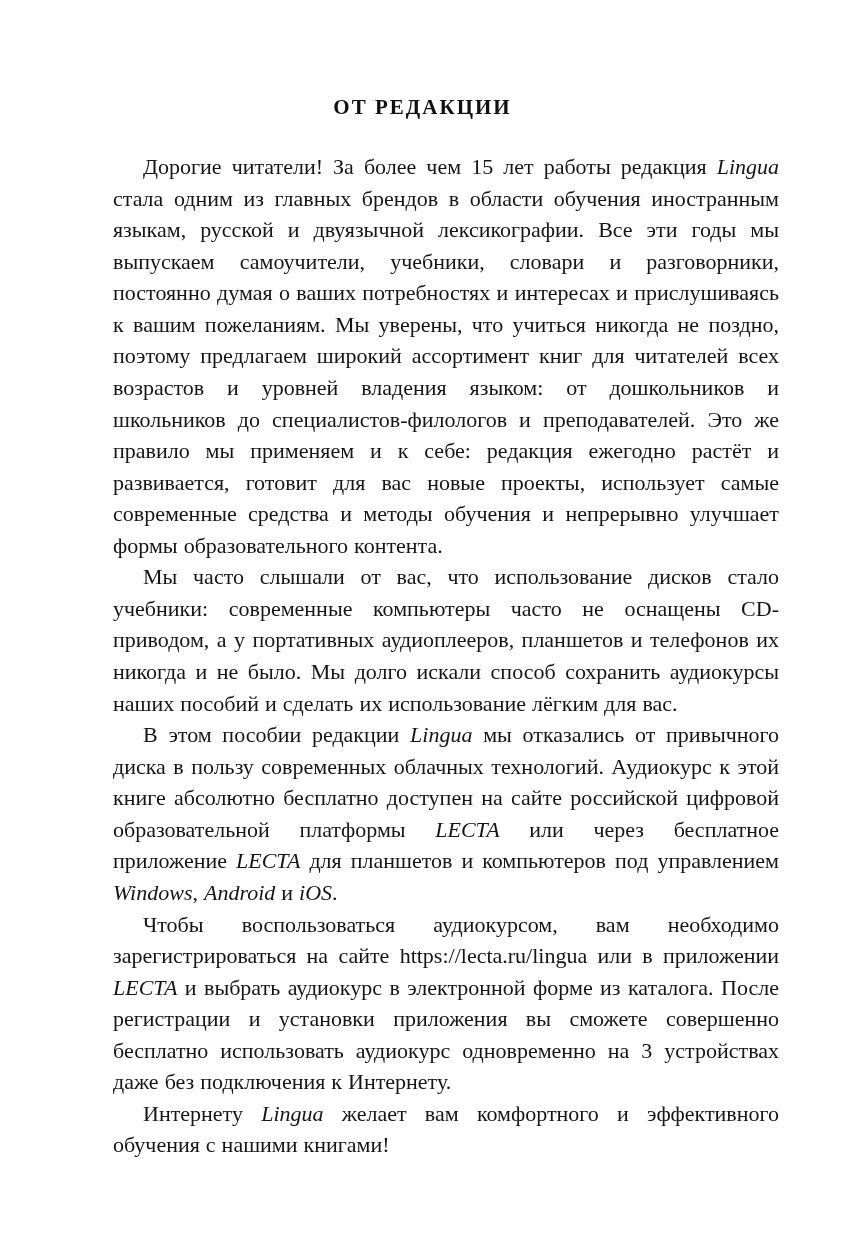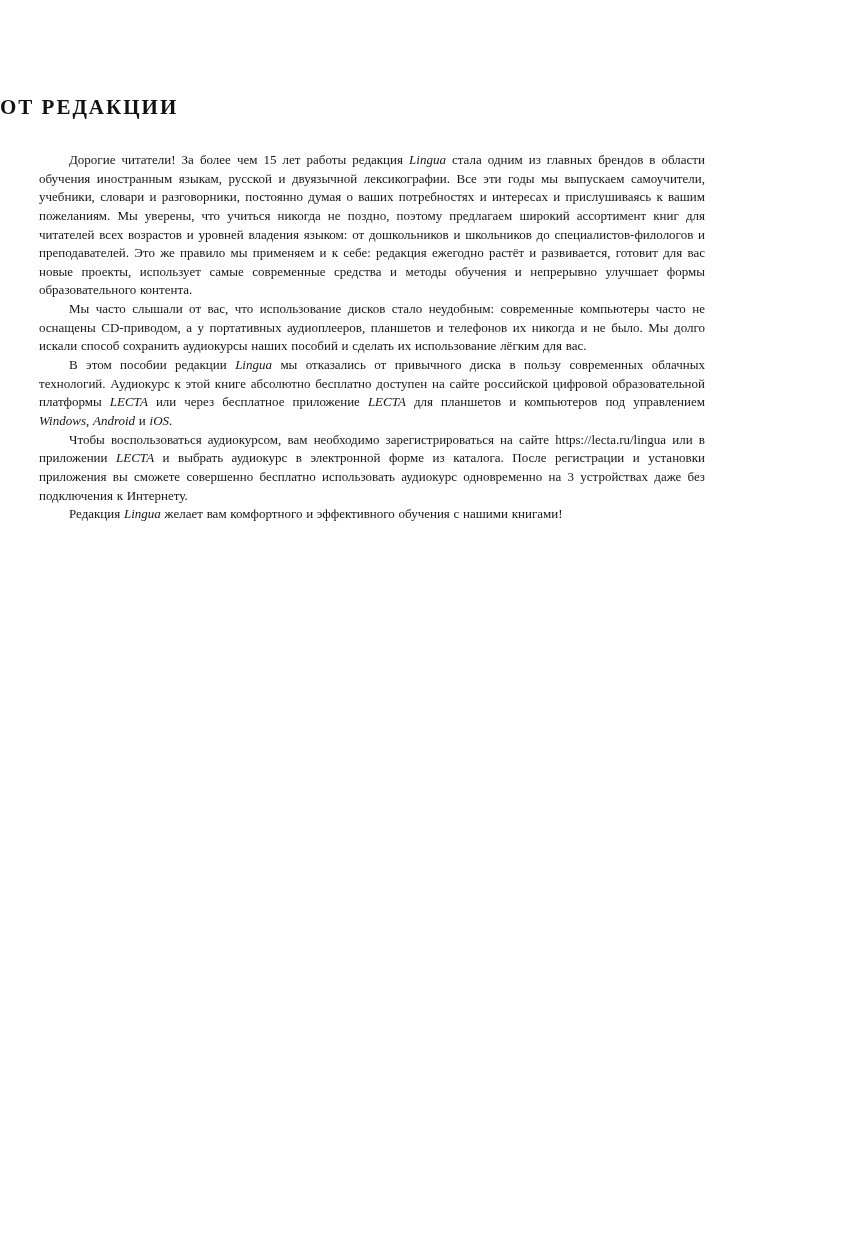--- a/index.html
+++ b/index.html
@@ -14,29 +14,30 @@
     height: 1241px;
     background: #ffffff;
     color: #151515;
     font-family: "Liberation Serif", "DejaVu Serif", serif;
     box-sizing: border-box;
     padding-top: 95px;
     overflow: hidden;
   }
   .title {
     margin: 0;
+    text-align: center;
     font-size: 21px;
     font-weight: bold;
     letter-spacing: 2px;
     color: #111111;
   }
   .text-block {
     width: 666px;
-    margin: 31px 0 0 39px;
-    font-size: 13px;
+    margin: 31px 0 0 113px;
+    font-size: 22px;
     line-height: 1.435;
     text-align: justify;
     word-spacing: 0.5px;
   }
   .text-block p {
     margin: 0;
     padding: 0;
     text-indent: 30px;
   }
   .it { font-style: italic; }
@@ -46,23 +47,23 @@
 <body>
 
 <div class="page">
 
   <h1 class="title">ОТ РЕДАКЦИИ</h1>
 
   <div class="text-block">
 
     <p><span>Дорогие читатели! За более чем 15 лет работы редакция </span><span class="it">Lingua</span><span> стала одним из главных брендов в области обучения иностранным языкам, русской и двуязычной лексикографии. Все эти годы мы выпускаем самоучители, учебники, словари и разговорники, постоянно думая о ваших потребностях и интересах и прислушиваясь к вашим пожеланиям. Мы уверены, что учиться никогда не поздно, поэтому предлагаем широкий ассортимент книг для читателей всех возрастов и уровней владения языком: от дошкольников и школьников до специалистов-филологов и преподавателей. Это же правило мы применяем и к себе: редакция ежегодно растёт и развивается, готовит для вас новые проекты, использует самые современные средства и методы обучения и непрерывно улучшает формы образовательного контента.</span></p>
 
-    <p><span>Мы часто слышали от вас, что использование дисков стало неудобным: современные компьютеры часто не оснащены CD-приводом, а у портативных аудиоплееров, планшетов и телефонов их никогда и не было. Мы долго искали способ сохранить аудиокурсы наших пособий и сделать их использование лёгким для вас.</span></p>
+    <p><span>Мы часто слышали от вас, что использование дисков стало учебники: современные компьютеры часто не оснащены CD-приводом, а у портативных аудиоплееров, планшетов и телефонов их никогда и не было. Мы долго искали способ сохранить аудиокурсы наших пособий и сделать их использование лёгким для вас.</span></p>
 
     <p><span>В этом пособии редакции </span><span class="it">Lingua</span><span> мы отказались от привычного диска в пользу современных облачных технологий. Аудиокурс к этой книге абсолютно </span><span class="bd">бесплатно</span><span> доступен на сайте российской цифровой образовательной платформы </span><span class="it">LECTA</span><span> или через </span><span class="bd">бесплатное</span><span> приложение </span><span class="it">LECTA</span><span> для планшетов и компьютеров под управлением </span><span class="it">Windows</span><span>, </span><span class="it">Android</span><span> и </span><span class="it">iOS</span><span>.</span></p>
 
     <p><span>Чтобы воспользоваться аудиокурсом, вам необходимо зарегистрироваться на сайте </span><span class="bd">https://lecta.ru/lingua</span><span> или в приложении </span><span class="it">LECTA</span><span> и выбрать аудиокурс в электронной форме из каталога. После регистрации и установки приложения вы сможете совершенно </span><span class="bd">бесплатно</span><span> использовать аудиокурс одновременно на 3 устройствах даже без подключения к Интернету.</span></p>
 
-    <p><span>Редакция </span><span class="it">Lingua</span><span> желает вам комфортного и эффективного обучения с нашими книгами!</span></p>
+    <p><span>Интернету </span><span class="it">Lingua</span><span> желает вам комфортного и эффективного обучения с нашими книгами!</span></p>
 
   </div>
 
 </div>
 
 </body></html>

